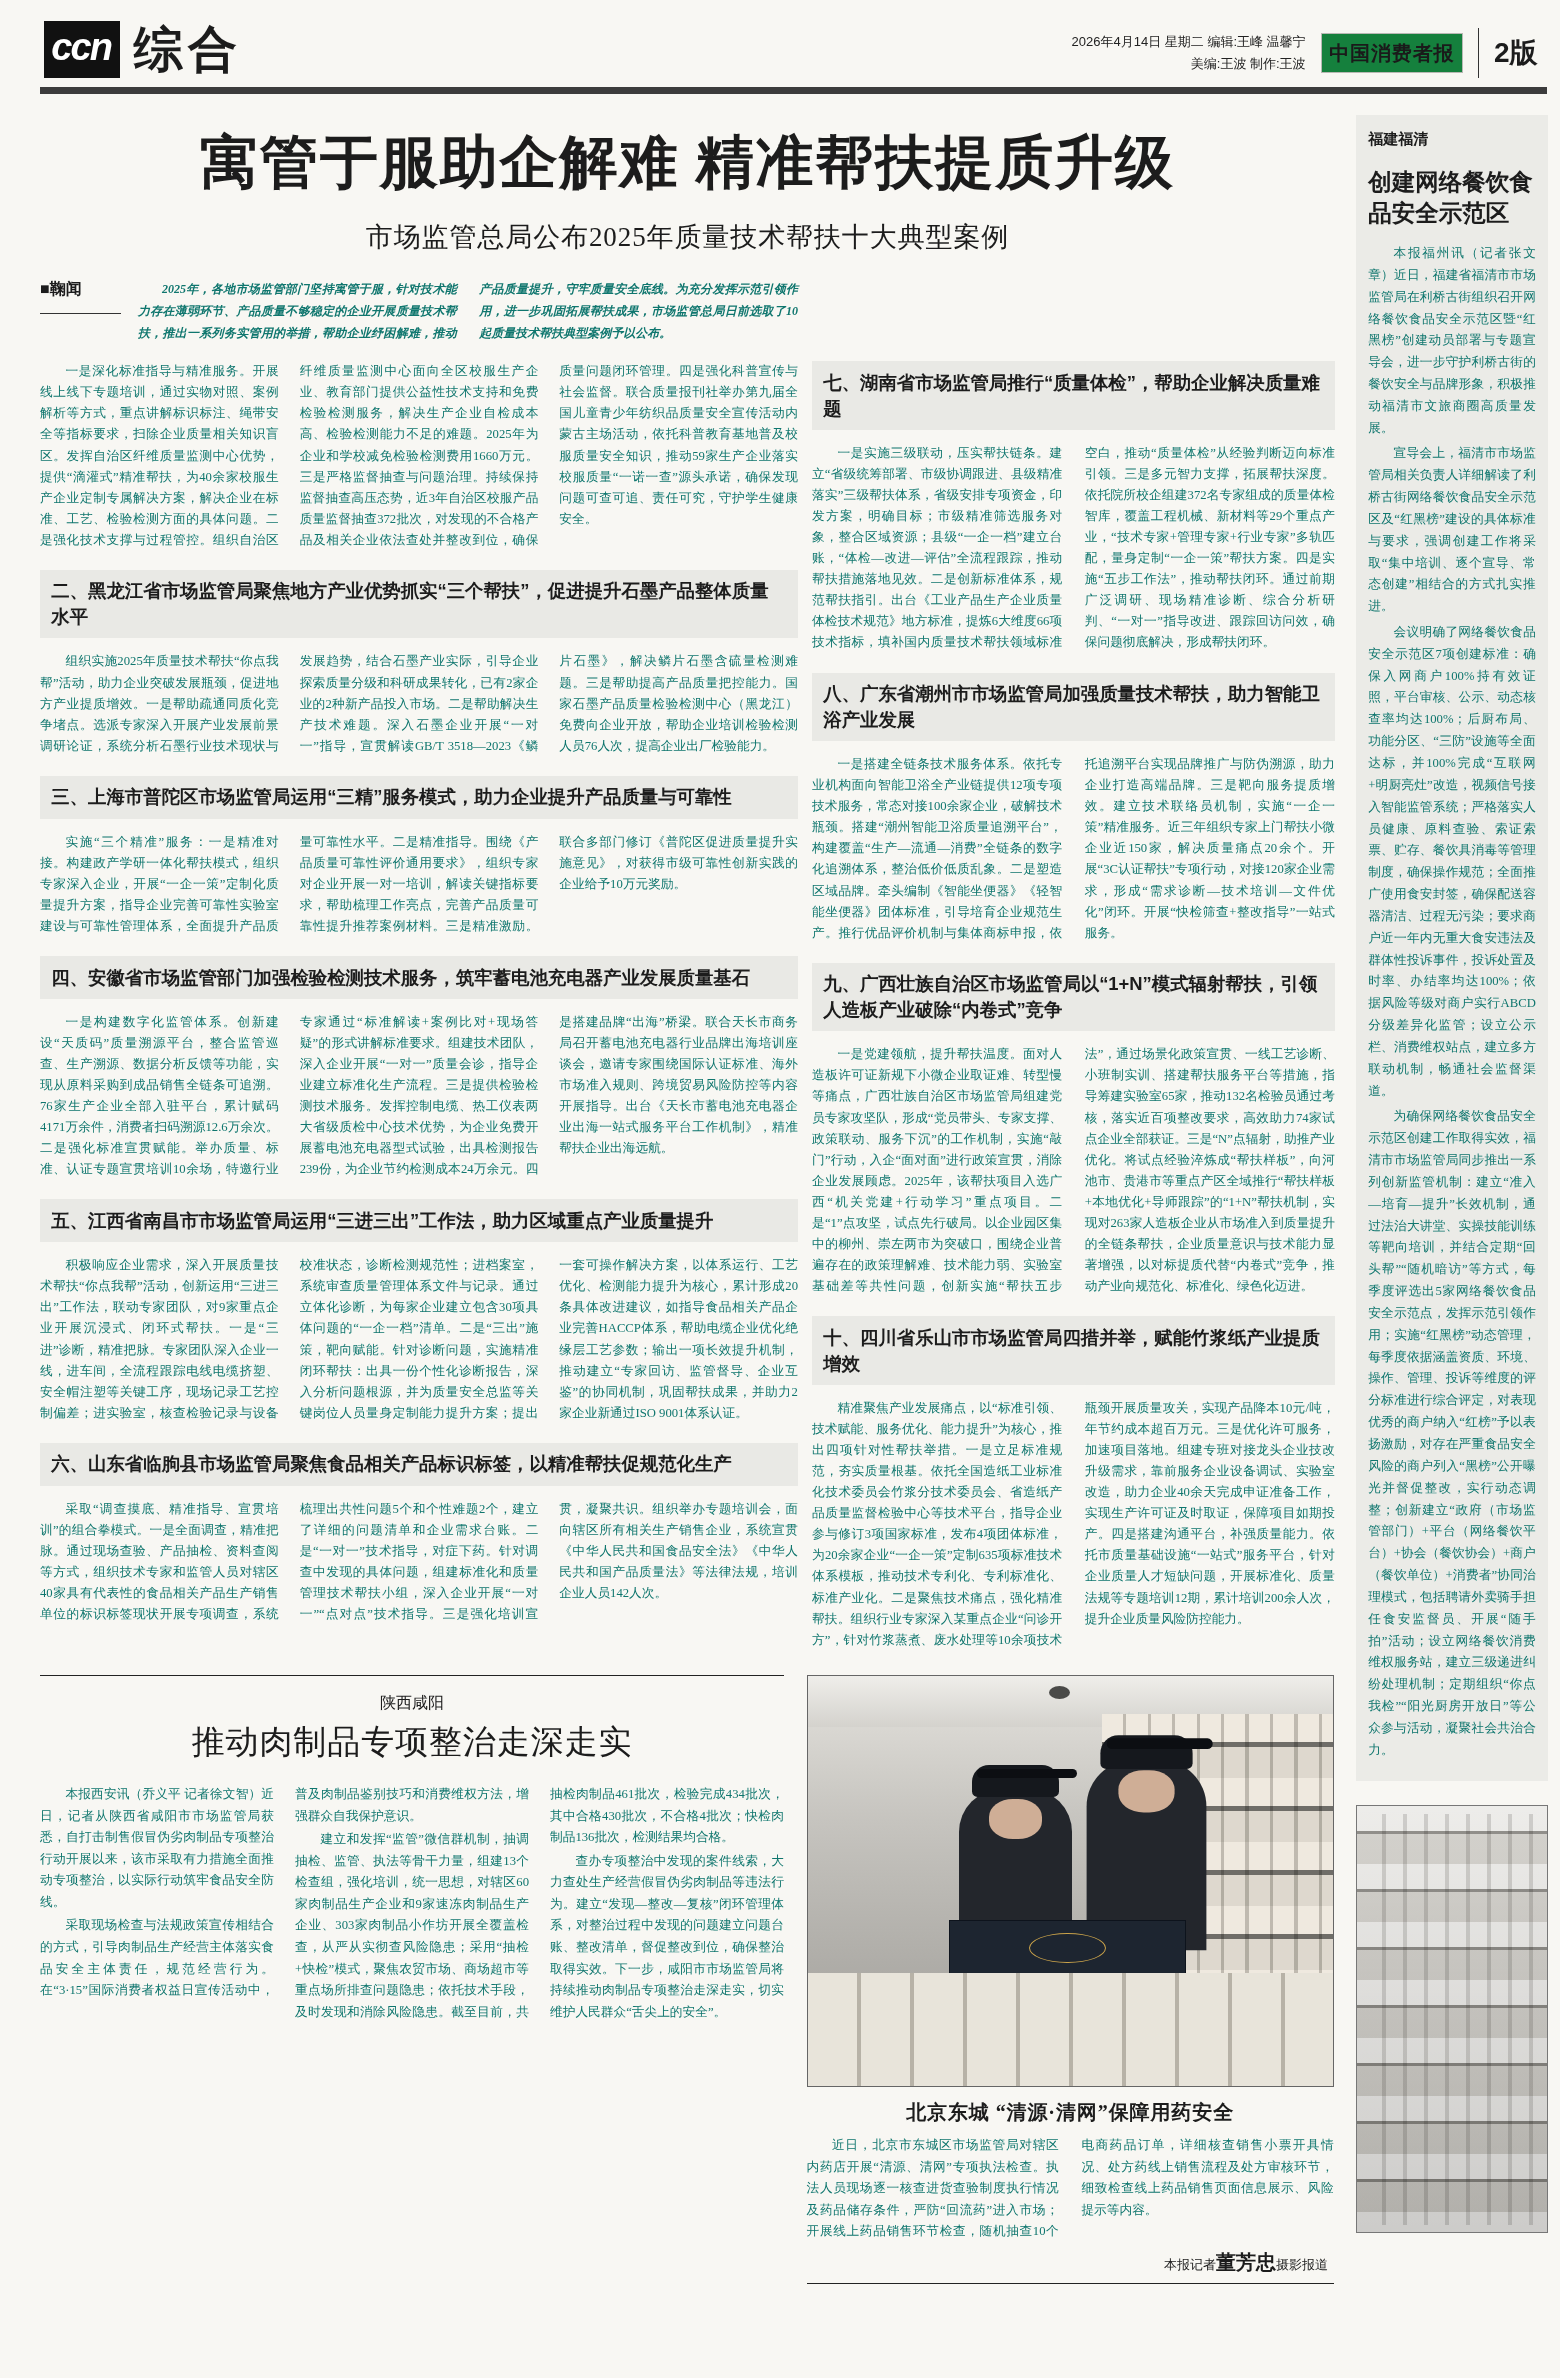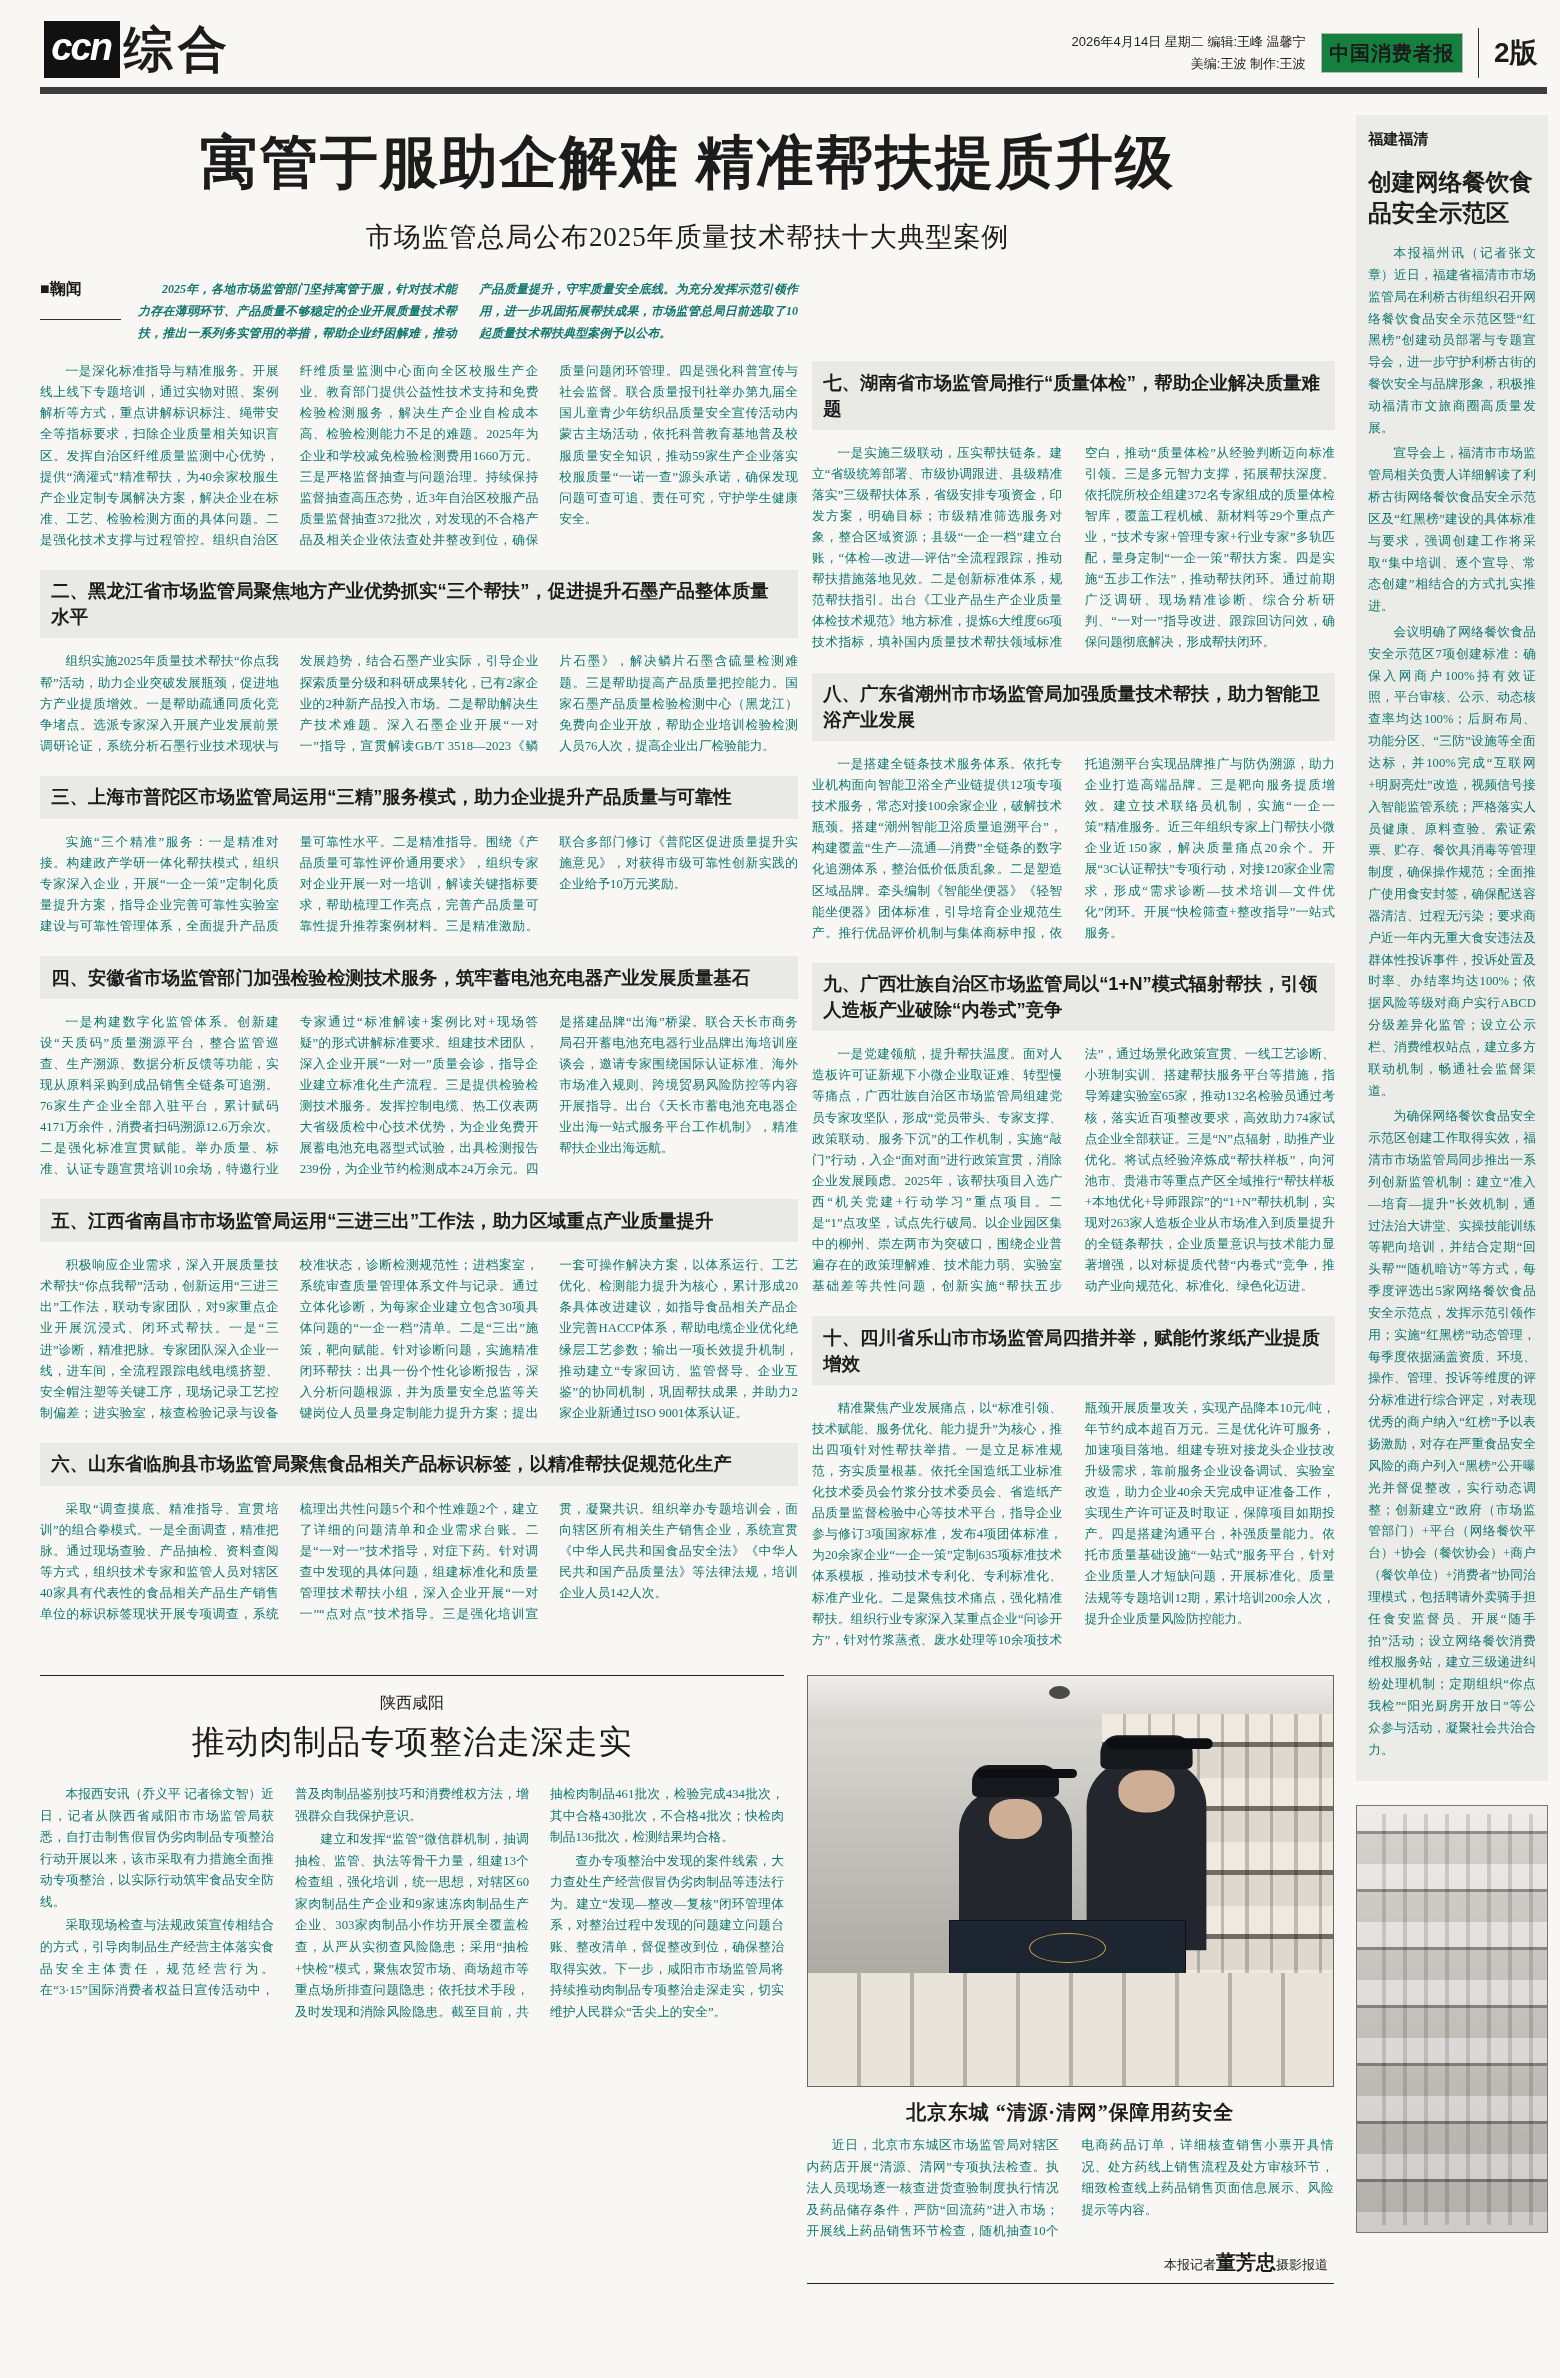--- a/index.html
+++ b/index.html
@@ -4,42 +4,42 @@
 <style>
   html,body{margin:0;padding:0;}
   body{
     width:1560px;min-height:2379px;background:#f8f7f3;color:#1c1c1c;
     font-family:"Liberation Serif","DejaVu Serif",serif;
     -webkit-font-smoothing:antialiased;
   }
   .page{width:1560px;min-height:2379px;box-sizing:border-box;padding:17px 13px 19px 40px;}
   
   .hdr{display:flex;align-items:flex-end;justify-content:space-between;padding:3.8px 5.6px 9.4px 3.8px;}
-  .hdr-left{display:flex;align-items:center;gap:3px;}
+  .hdr-left{display:flex;align-items:center;gap:13px;}
   .logo-box{background:#111;color:#fff;font-family:"Liberation Sans",sans-serif;
     font-weight:bold;font-style:italic;font-size:38px;line-height:1;padding:7.5px 9.4px 11.3px 7.5px;letter-spacing:-1.9px;}
   .section-name{font-family:"Liberation Sans",sans-serif;font-weight:900;font-size:49px;line-height:1;letter-spacing:5.6px;}
   .hdr-right{display:flex;align-items:center;gap:15px;}
   .dateblock{text-align:right;font-family:"Liberation Sans",sans-serif;font-size:13px;line-height:1.7;color:#222;}
   .masthead{font-family:"Liberation Serif",serif;font-weight:900;font-size:20px;
     background:#15803d;color:#1a1a1a;padding:5.6px 7.5px;letter-spacing:0.9px;border:0.9px solid #b9b8b4;}
   .pageno{font-family:"Liberation Sans",sans-serif;font-size:28px;font-weight:bold;
     border-left:1.9px solid #333;padding:5.6px 3.8px 5.6px 15px;}
   .hdr-rule{height:6.6px;background:#3c3c3c;margin:0 0 21px 0;}
   
   .grid{display:flex;gap:21px;}
   .main-left{width:1295px;flex:0 0 auto;}
   .side{width:192px;flex:0 0 auto;}
   
   h1.headline{font-size:58px;font-weight:900;text-align:center;margin:9.4px 0 17px 0;
     letter-spacing:1.9px;font-family:"Liberation Serif",serif;}
   h2.subhead{font-size:27px;font-weight:500;text-align:center;margin:0 0 24.5px 0;letter-spacing:0.9px;}
   .intro-row{display:flex;gap:17px;margin:0 0 17px 0;width:758px;}
   .byline{flex:0 0 81px;font-family:"Liberation Sans",sans-serif;font-weight:bold;font-size:16px;
-    border-bottom:0.9px solid #333;align-self:flex-start;padding-bottom:19px;}
+    border-bottom:0.9px solid #333;align-self:flex-start;padding-bottom:13px;}
   .intro{flex:1;}
   .cols2{column-count:2;column-gap:22.6px;}
   .cols3{column-count:3;column-gap:21px;}
   p.flow{margin:0;text-align:justify;text-indent:2em;font-size:12.7px;line-height:1.66;color:#0f766e;}
   .intro p.flow{font-size:12px;line-height:1.8;font-style:italic;font-weight:bold;}
   
   .body-row{display:flex;gap:14px;}
   .col-left{width:758px;flex:0 0 auto;}
   .col-mid{width:523px;flex:0 0 auto;}
   .sec{margin-bottom:19px;}

